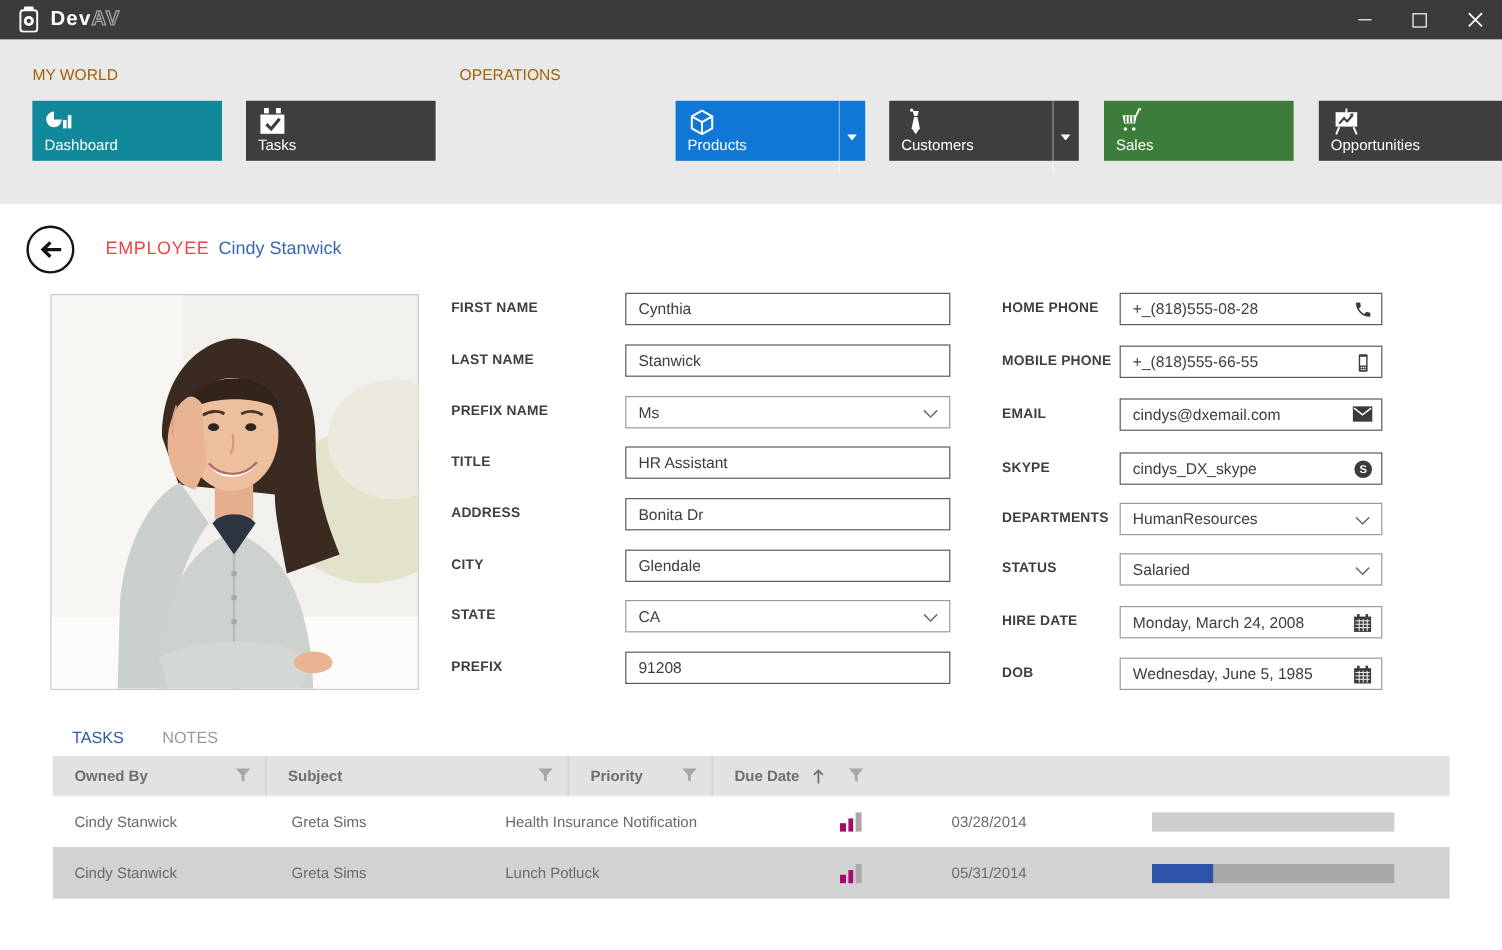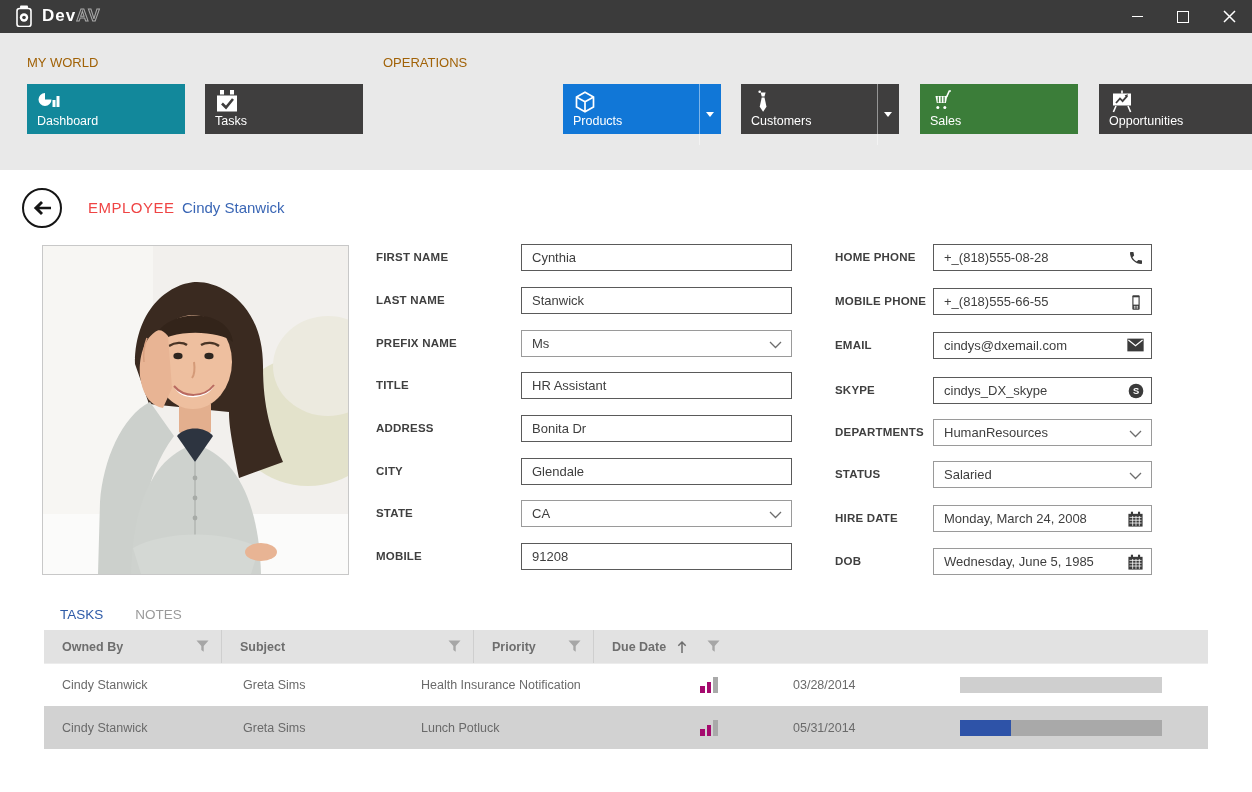--- a/index.html
+++ b/index.html
@@ -284,21 +284,21 @@
     <div class="frow" style="top:500px">
       <span class="flabel">STATE</span>
       <div class="fbox sel">
           <span>CA</span>
         <svg class="fchev" width="13" height="8" viewBox="0 0 13 8">
             <path d="M1 1l5.5 5.5L12 1" stroke="#6e6e6e" stroke-width="1.3" fill="none"></path>
           </svg>
       </div>
     </div>
     <div class="frow" style="top:543px">
-      <span class="flabel">MOBILE</span>
+      <span class="flabel">PREFIX</span>
       <div class="fbox txt">
           <span>91208</span>
         </div>
     </div>
   </div>
 
   <div class="col-r">
     <div class="frow" style="top:244px">
       <span class="flabel">HOME PHONE</span>
       <div class="fbox txt">

